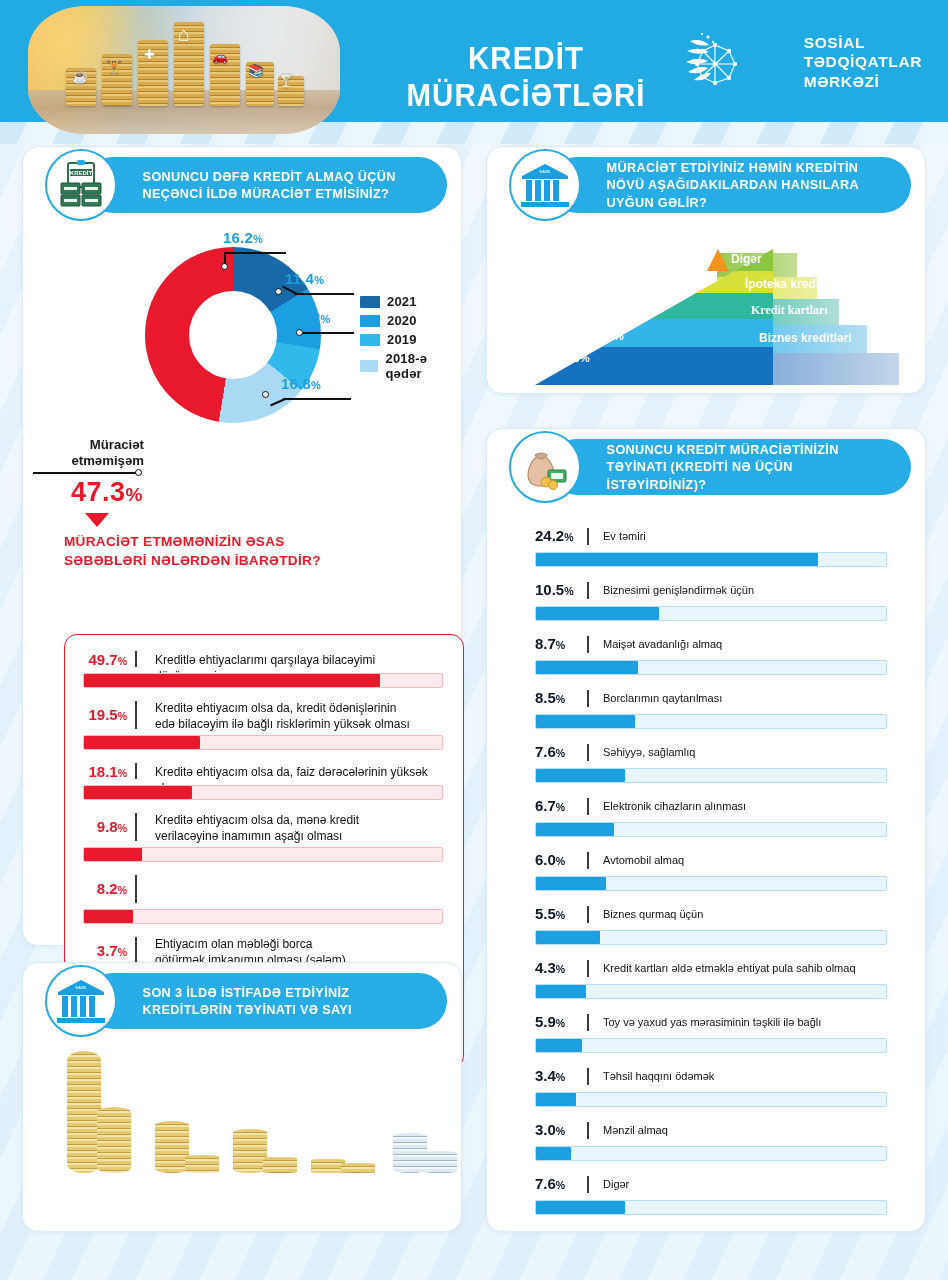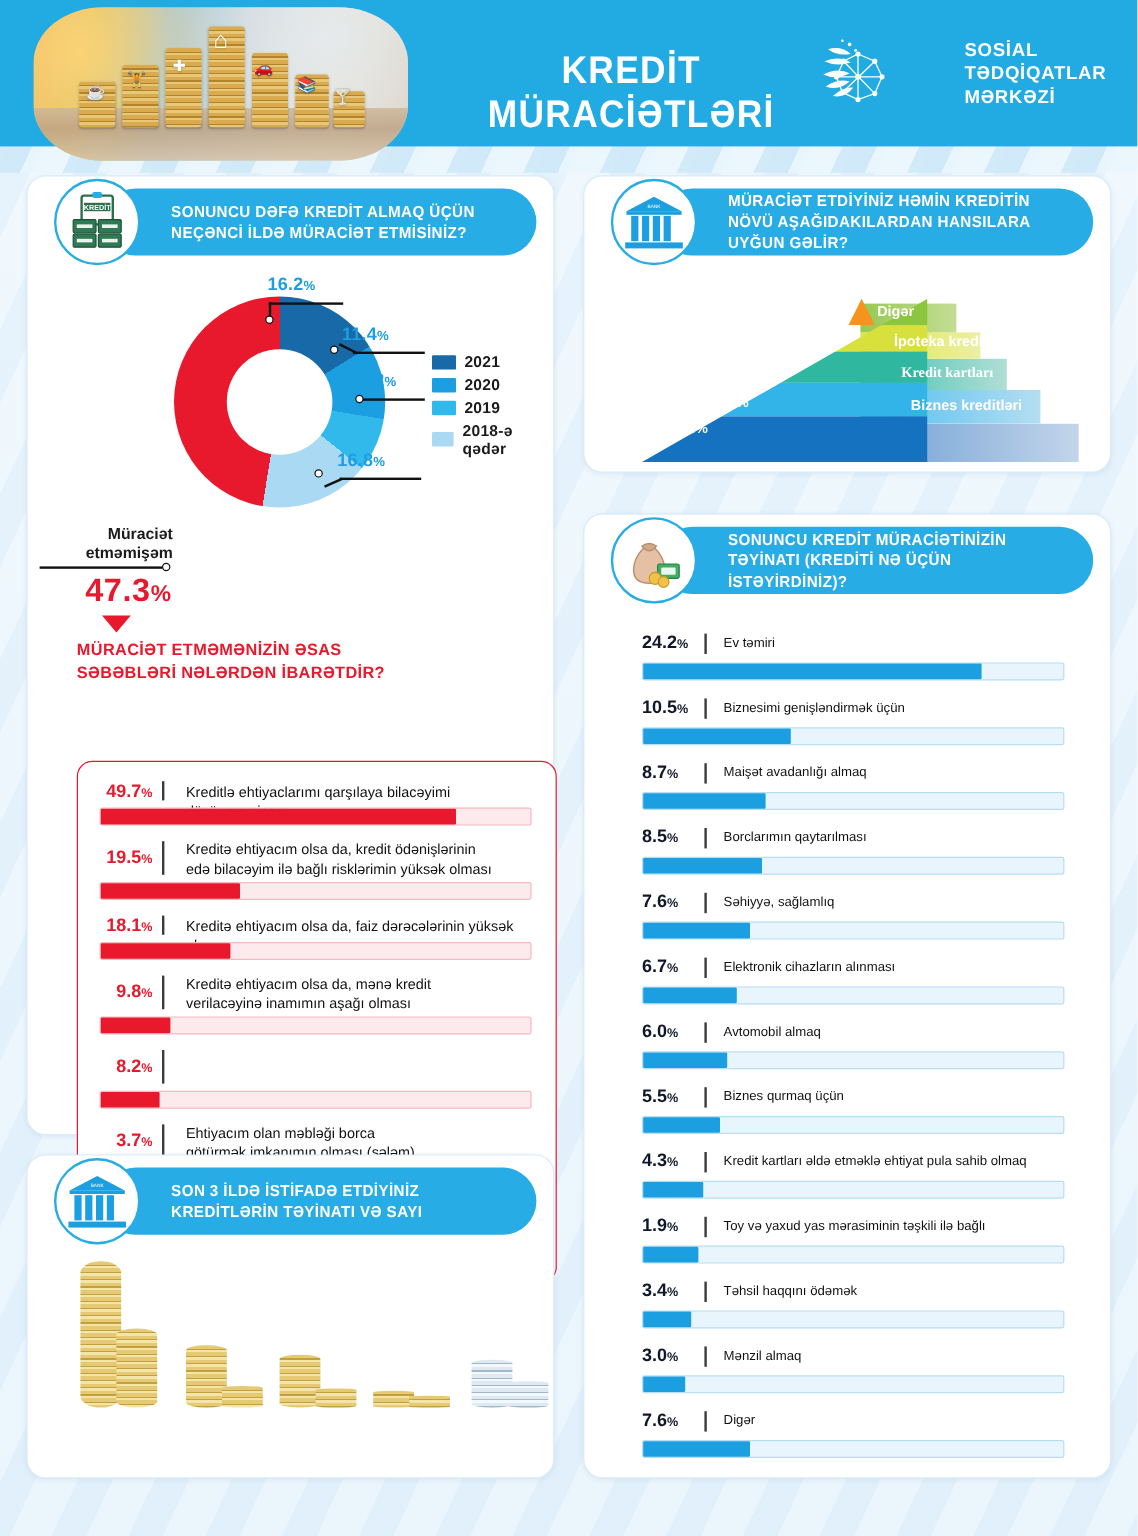--- a/index.html
+++ b/index.html
@@ -527,21 +527,21 @@
   <div class="brow" style="top:530px;">
     <span class="val"><span>4.3</span><span class="pct">%</span></span>
     <span class="divider"></span>
     <span class="lbl">Kredit kartları əldə etməklə ehtiyat pula sahib olmaq</span>
   </div>
   <div class="btrack" style="top:555px;">
     <div class="bfill" style="width:14.3%"></div>
   </div>
 
   <div class="brow" style="top:584px;">
-    <span class="val"><span>1.9</span><span class="pct">%</span></span>
+    <span class="val"><span>5.9</span><span class="pct">%</span></span>
     <span class="divider"></span>
     <span class="lbl">Toy və yaxud yas mərasiminin təşkili ilə bağlı</span>
   </div>
   <div class="btrack" style="top:609px;">
     <div class="bfill" style="width:13.0%"></div>
   </div>
 
   <div class="brow" style="top:638px;">
     <span class="val"><span>3.4</span><span class="pct">%</span></span>
     <span class="divider"></span>

